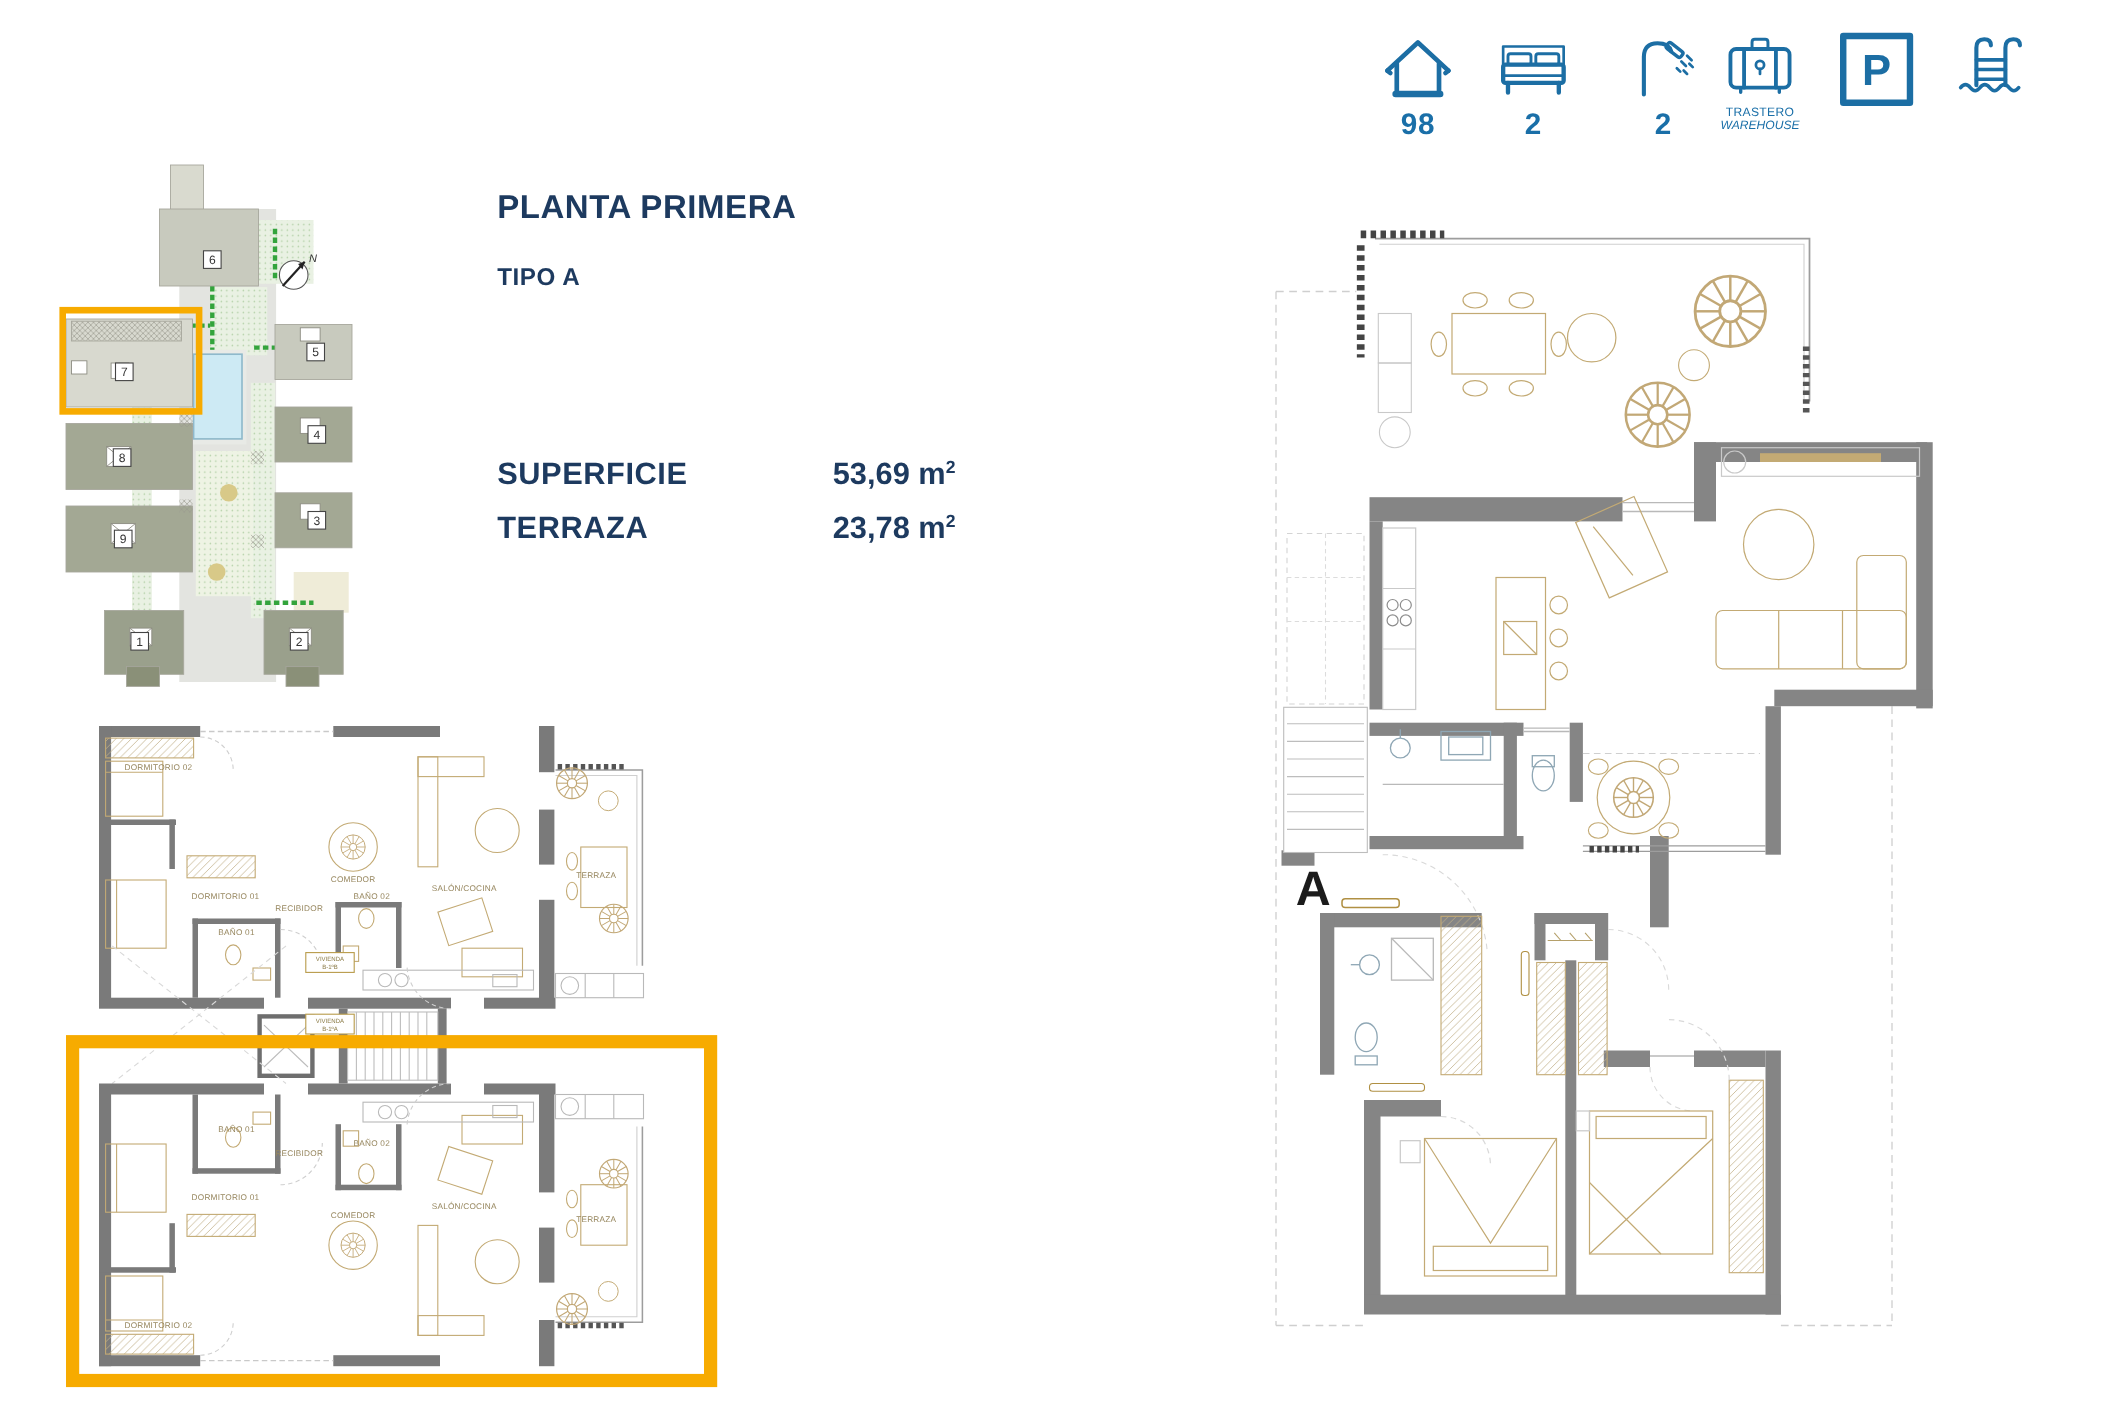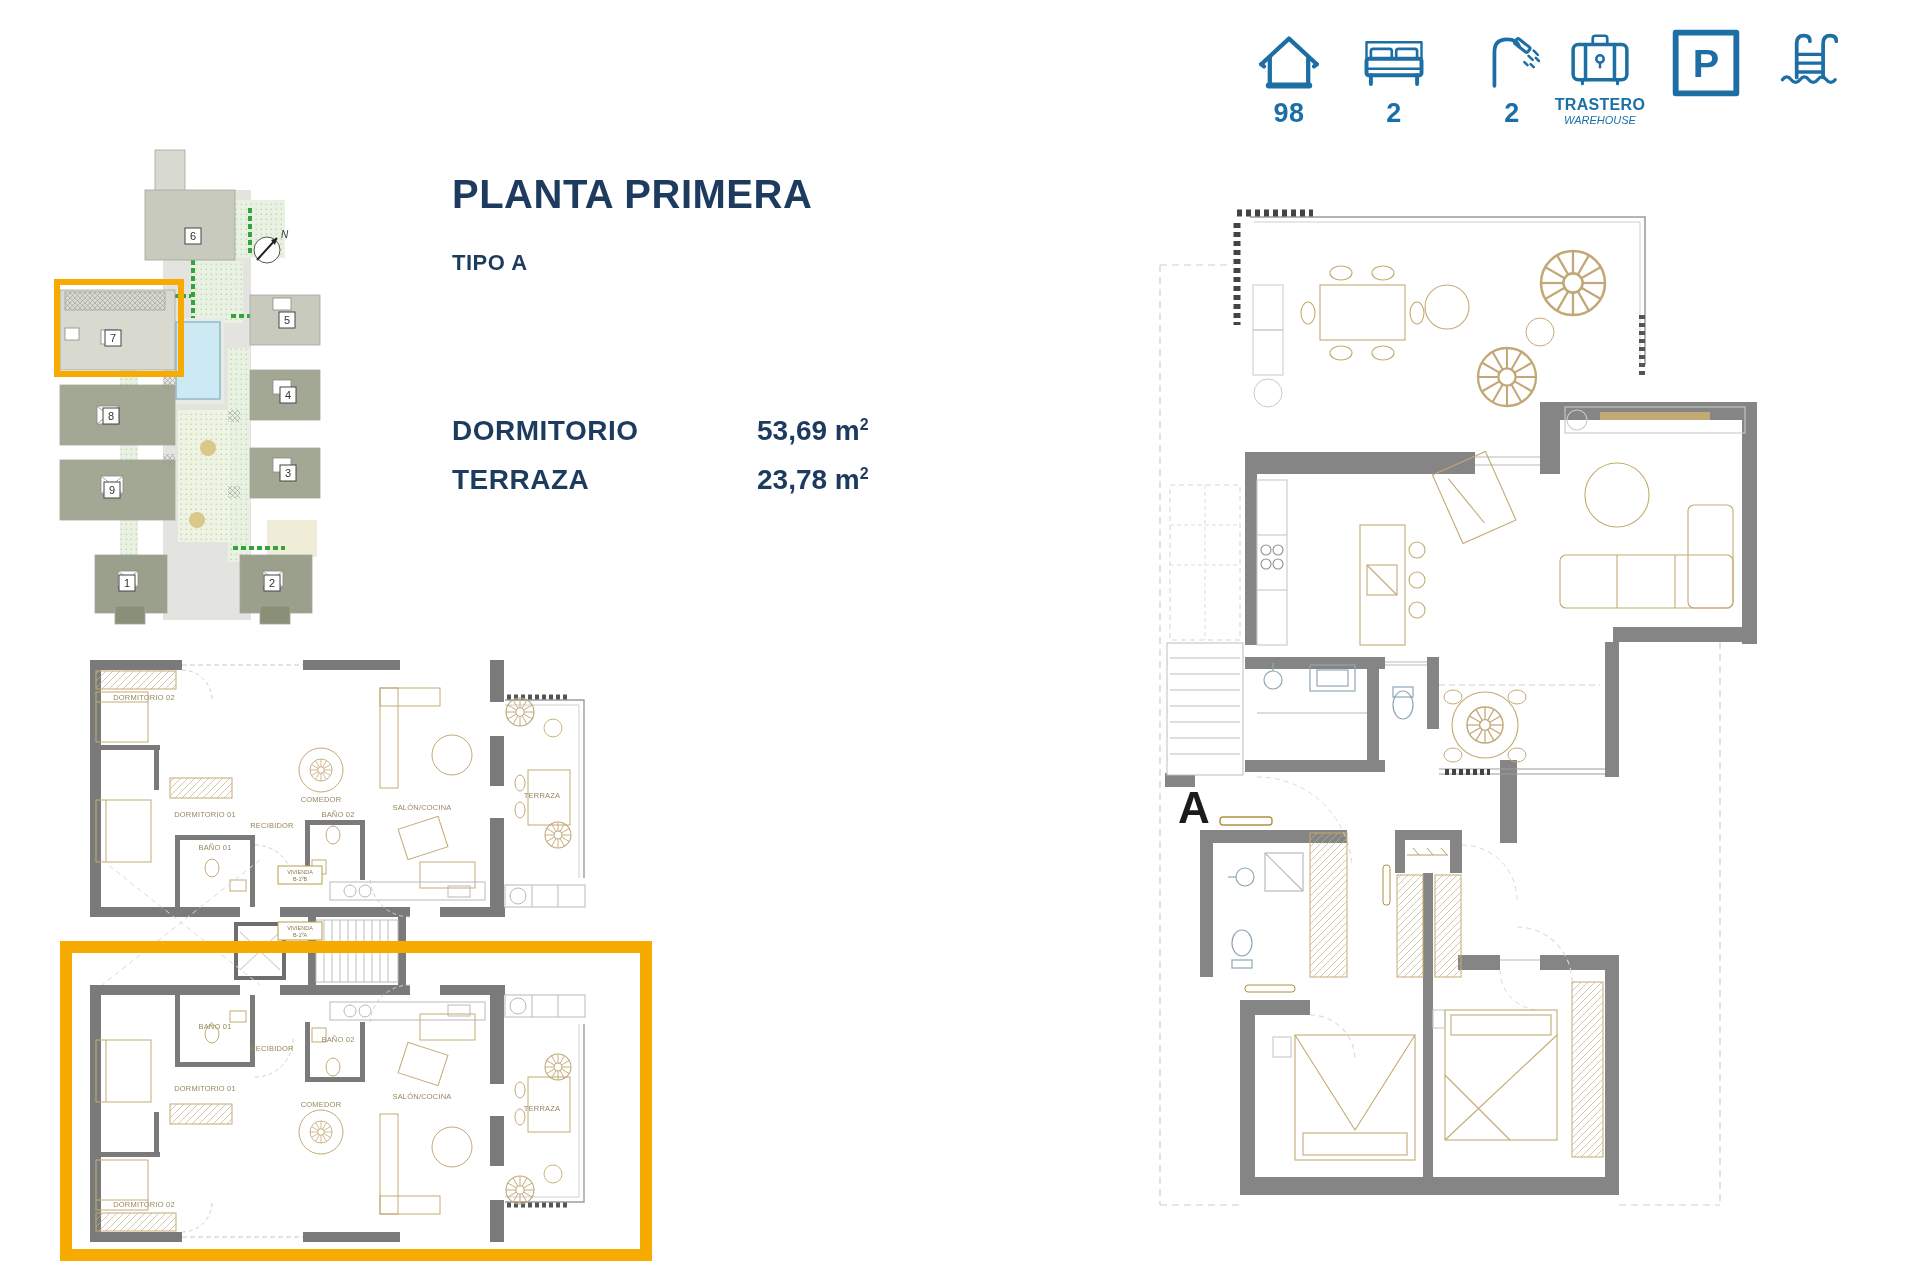--- a/index.html
+++ b/index.html
@@ -2,26 +2,26 @@
 <html><head>
 <meta charset="utf-8">
 <style>
   html,body{margin:0;padding:0;background:#ffffff;}
   .canvas{position:relative;width:1920px;height:1280px;background:#fff;overflow:hidden;
           font-family:"Liberation Sans",sans-serif;}
   
   .feat{position:absolute;top:28px;display:flex;flex-direction:column;align-items:center;}
   .feat svg{display:block;}
   .feat .num{margin-top:4px;font-size:27px;font-weight:bold;color:#1a6fa8;color:#1a6fa8;letter-spacing:.5px;}
-  .feat .wh1{margin-top:6px;font-size:16px;font-weight:bold;color:#1a6fa8;letter-spacing:.3px;text-align:right;}
+  .feat .wh1{margin-top:6px;font-size:11px;font-weight:normal;color:#1a6fa8;letter-spacing:.3px;text-align:right;}
   .feat .wh2{font-size:11px;font-style:italic;font-weight:normal;color:#1a6fa8;}
   .ic{stroke:#1c6ea4;fill:none;stroke-linecap:round;stroke-linejoin:round;}
   
   .title{position:absolute;left:452px;top:172px;color:#1d3a5f;font-weight:bold;}
-  .title .l1{font-size:40px;letter-spacing:.5px;}
+  .title .l1{font-size:30px;letter-spacing:.5px;}
   .title .l2{font-size:22px;margin-top:33px;letter-spacing:.5px;}
   .specs{position:absolute;left:452px;top:406px;color:#1d3a5f;font-weight:bold;}
   .specs .row{display:flex;height:49px;align-items:center;}
   .specs .lab{width:305px;font-size:28px;letter-spacing:.5px;}
   .specs .val{font-size:28px;}
   .specs sup{font-size:16px;}
   
   .fig{position:absolute;}
   .rlab{font-size:7.5px;fill:#97875f;letter-spacing:.2px;}
   svg text{font-family:"Liberation Sans",sans-serif;}
@@ -90,21 +90,21 @@
     </svg>
   </div>
 
   <div class="title">
     <div class="l1">PLANTA PRIMERA</div>
     <div class="l2">TIPO A</div>
   </div>
 
   <div class="specs">
     <div class="row">
-      <div class="lab">DORMITORIO</div>
+      <div class="lab">SUPERFICIE</div>
       <div class="val"><span>53,69</span>&nbsp;<span>m</span><sup>2</sup></div>
     </div>
     <div class="row">
       <div class="lab">TERRAZA</div>
       <div class="val"><span>23,78</span>&nbsp;<span>m</span><sup>2</sup></div>
     </div>
   </div>
 
   <svg class="fig" style="left:45px;top:148px;" width="278" height="478" viewBox="0 0 278 478">
     <defs>

